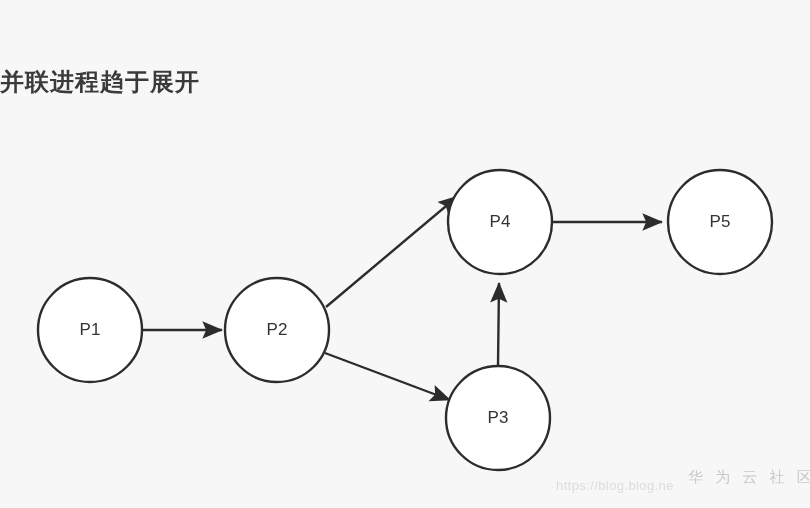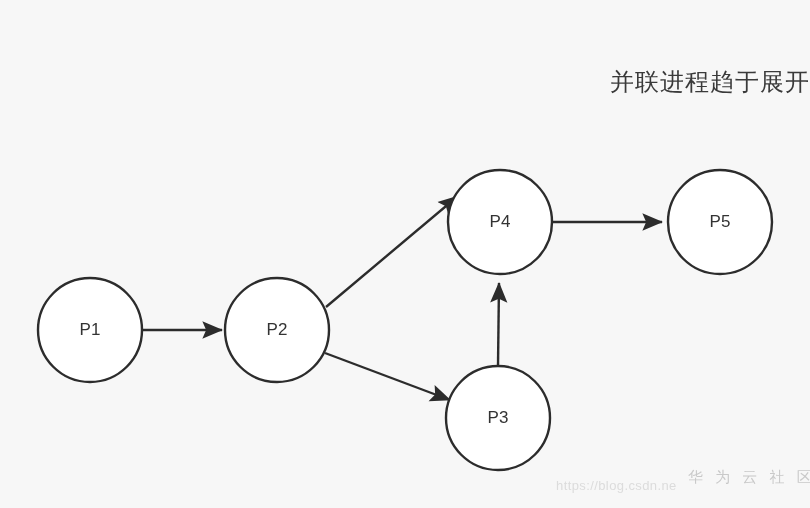--- a/index.html
+++ b/index.html
@@ -20,23 +20,23 @@
     left: 0;
     width: 810px;
     height: 508px;
     background: #f7f7f7;
   }
   .diagram-title {
     position: absolute;
     left: 0;
     top: 66px;
     width: 810px;
-    text-align: right;
+    text-align: left;
     font-size: 24px;
-    font-weight: normal;
+    font-weight: bold;
     color: #3a3a3a;
     letter-spacing: 1px;
     line-height: 32px;
     user-select: none;
   }
   svg.graph {
     position: absolute;
     left: 0;
     top: 0;
     width: 810px;
@@ -126,16 +126,16 @@
       <circle class="node-circle" cx="500" cy="222" r="52"></circle>
       <text class="node-label" x="500" y="223">P4</text>
     </g>
 
     <g>
       <circle class="node-circle" cx="720" cy="222" r="52"></circle>
       <text class="node-label" x="720" y="223">P5</text>
     </g>
   </svg>
 
-  <div class="watermark-url">https://blog.csdn.ne</div>
+  <div class="watermark-url">https://blog.blog.ne</div>
   <div class="watermark-brand">华 为 云 社 区</div>
 
 </div>
 
 </body></html>

